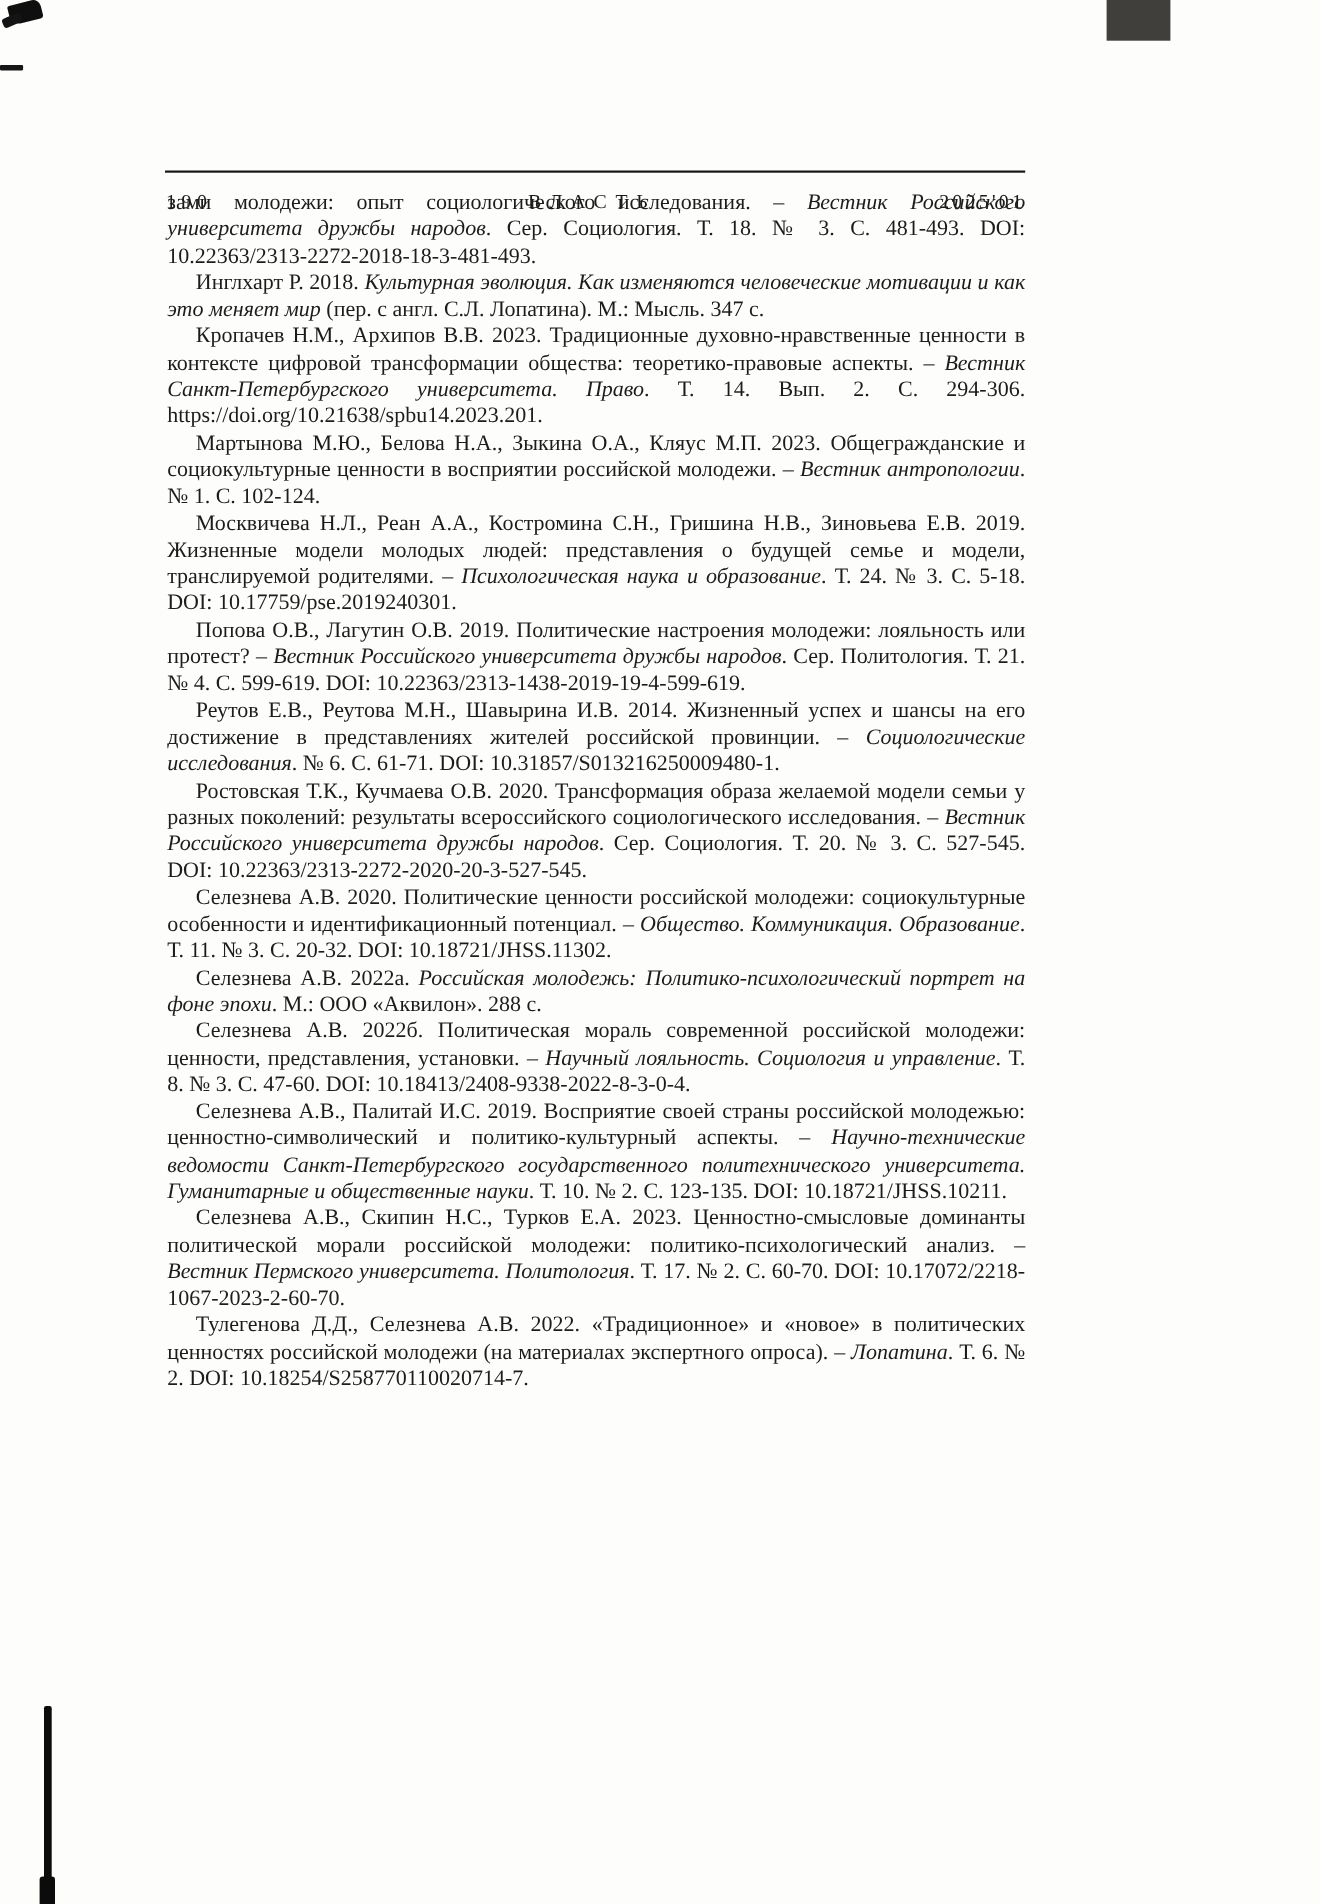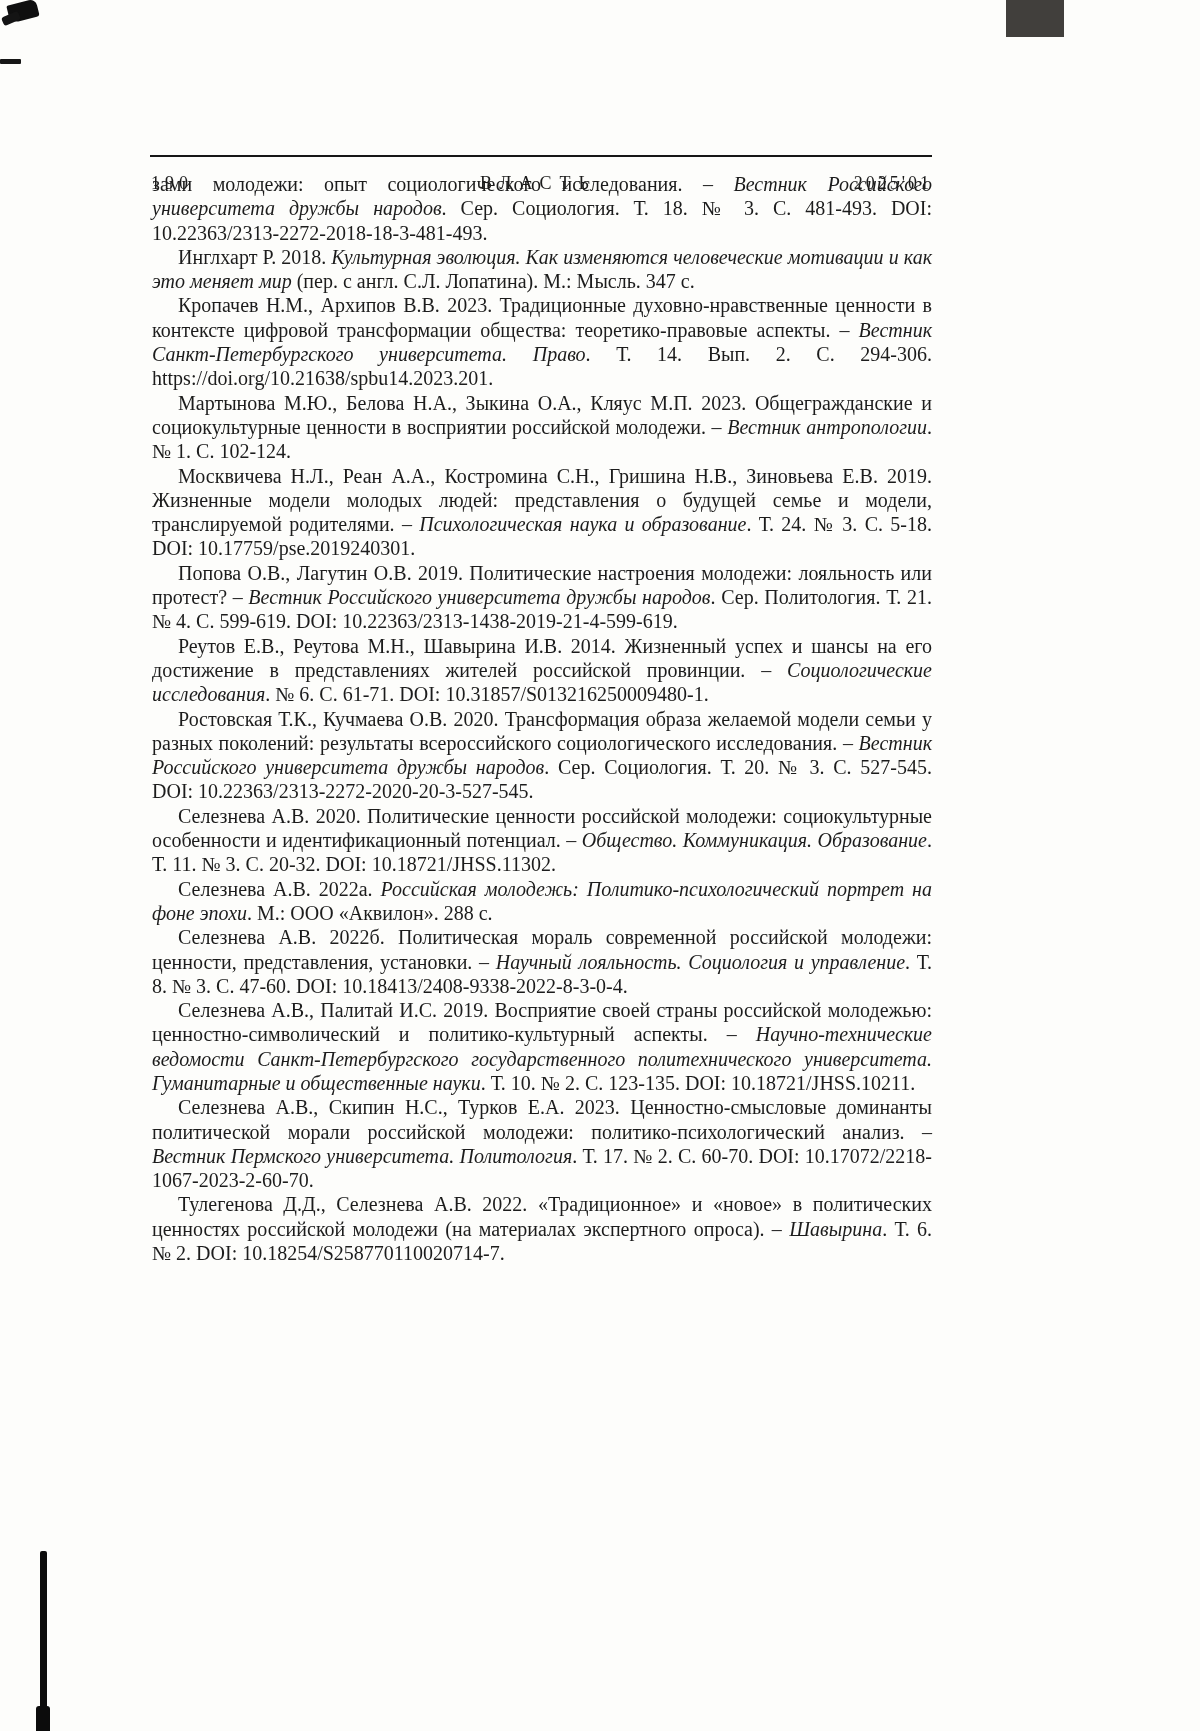--- a/index.html
+++ b/index.html
@@ -90,29 +90,29 @@
   </header>
 
   <div class="rule"></div>
 
   <main class="refs">
       <p class="ref"><span>зами молодежи: опыт социологического исследования. – </span><span class="it">Вестник Российского университета дружбы народов</span><span>. Сер. Социология. Т. 18. № 3. С. 481-493. DOI: 10.22363/2313-2272-2018-18-3-481-493.</span></p>
       <p class="ref indent"><span>Инглхарт Р. 2018. </span><span class="it">Культурная эволюция. Как изменяются человеческие мотивации и как это меняет мир</span><span> (пер. с англ. С.Л. Лопатина). М.: Мысль. 347 с.</span></p>
       <p class="ref indent"><span>Кропачев Н.М., Архипов В.В. 2023. Традиционные духовно-нравственные ценности в контексте цифровой трансформации общества: теоретико-правовые аспекты. – </span><span class="it">Вестник Санкт-Петербургского университета. Право</span><span>. Т. 14. Вып. 2. С. 294-306. https://doi.org/10.21638/spbu14.2023.201.</span></p>
       <p class="ref indent"><span>Мартынова М.Ю., Белова Н.А., Зыкина О.А., Кляус М.П. 2023. Общегражданские и социокультурные ценности в восприятии российской молодежи. – </span><span class="it">Вестник антропологии</span><span>. № 1. С. 102-124.</span></p>
       <p class="ref indent"><span>Москвичева Н.Л., Реан А.А., Костромина С.Н., Гришина Н.В., Зиновьева Е.В. 2019. Жизненные модели молодых людей: представления о будущей семье и модели, транслируемой родителями. – </span><span class="it">Психологическая наука и образование</span><span>. Т. 24. № 3. С. 5-18. DOI: 10.17759/pse.2019240301.</span></p>
-      <p class="ref indent"><span>Попова О.В., Лагутин О.В. 2019. Политические настроения молодежи: лояльность или протест? – </span><span class="it">Вестник Российского университета дружбы народов</span><span>. Сер. Политология. Т. 21. № 4. С. 599-619. DOI: 10.22363/2313-1438-2019-21-4-599-619.</span></p>
+      <p class="ref indent"><span>Попова О.В., Лагутин О.В. 2019. Политические настроения молодежи: лояльность или протест? – </span><span class="it">Вестник Российского университета дружбы народов</span><span>. Сер. Политология. Т. 21. № 4. С. 599-619. DOI: 10.22363/2313-1438-2019-19-4-599-619.</span></p>
       <p class="ref indent"><span>Реутов Е.В., Реутова М.Н., Шавырина И.В. 2014. Жизненный успех и шансы на его достижение в представлениях жителей российской провинции. – </span><span class="it">Социологические исследования</span><span>. № 6. С. 61-71. DOI: 10.31857/S013216250009480-1.</span></p>
       <p class="ref indent"><span>Ростовская Т.К., Кучмаева О.В. 2020. Трансформация образа желаемой модели семьи у разных поколений: результаты всероссийского социологического исследования. – </span><span class="it">Вестник Российского университета дружбы народов</span><span>. Сер. Социология. Т. 20. № 3. С. 527-545. DOI: 10.22363/2313-2272-2020-20-3-527-545.</span></p>
       <p class="ref indent"><span>Селезнева А.В. 2020. Политические ценности российской молодежи: социокультурные особенности и идентификационный потенциал. – </span><span class="it">Общество. Коммуникация. Образование</span><span>. Т. 11. № 3. С. 20-32. DOI: 10.18721/JHSS.11302.</span></p>
       <p class="ref indent"><span>Селезнева А.В. 2022а. </span><span class="it">Российская молодежь: Политико-психологический портрет на фоне эпохи</span><span>. М.: ООО «Аквилон». 288 с.</span></p>
       <p class="ref indent"><span>Селезнева А.В. 2022б. Политическая мораль современной российской молодежи: ценности, представления, установки. – </span><span class="it">Научный лояльность. Социология и управление</span><span>. Т. 8. № 3. С. 47-60. DOI: 10.18413/2408-9338-2022-8-3-0-4.</span></p>
       <p class="ref indent"><span>Селезнева А.В., Палитай И.С. 2019. Восприятие своей страны российской молодежью: ценностно-символический и политико-культурный аспекты. – </span><span class="it">Научно-технические ведомости Санкт-Петербургского государственного политехнического университета. Гуманитарные и общественные науки</span><span>. Т. 10. № 2. С. 123-135. DOI: 10.18721/JHSS.10211.</span></p>
       <p class="ref indent"><span>Селезнева А.В., Скипин Н.С., Турков Е.А. 2023. Ценностно-смысловые доминанты политической морали российской молодежи: политико-психологический анализ. – </span><span class="it">Вестник Пермского университета. Политология</span><span>. Т. 17. № 2. С. 60-70. DOI: 10.17072/2218-1067-2023-2-60-70.</span></p>
-      <p class="ref indent"><span>Тулегенова Д.Д., Селезнева А.В. 2022. «Традиционное» и «новое» в политических ценностях российской молодежи (на материалах экспертного опроса). – </span><span class="it">Шавырина</span><span>. Т. 6. № 2. DOI: 10.18254/S258770110020714-7.</span></p>
+      <p class="ref indent"><span>Тулегенова Д.Д., Селезнева А.В. 2022. «Традиционное» и «новое» в политических ценностях российской молодежи (на материалах экспертного опроса). – </span><span class="it">Лопатина</span><span>. Т. 6. № 2. DOI: 10.18254/S258770110020714-7.</span></p>
     </main>
 
   <div class="artifact blob-tl-a"></div>
   <div class="artifact blob-tl-b"></div>
   <div class="artifact tick-left"></div>
   <div class="artifact block-tr"></div>
   <div class="artifact bar-bl"></div>
   <div class="artifact bar-bl-foot"></div>
 
 </div>

